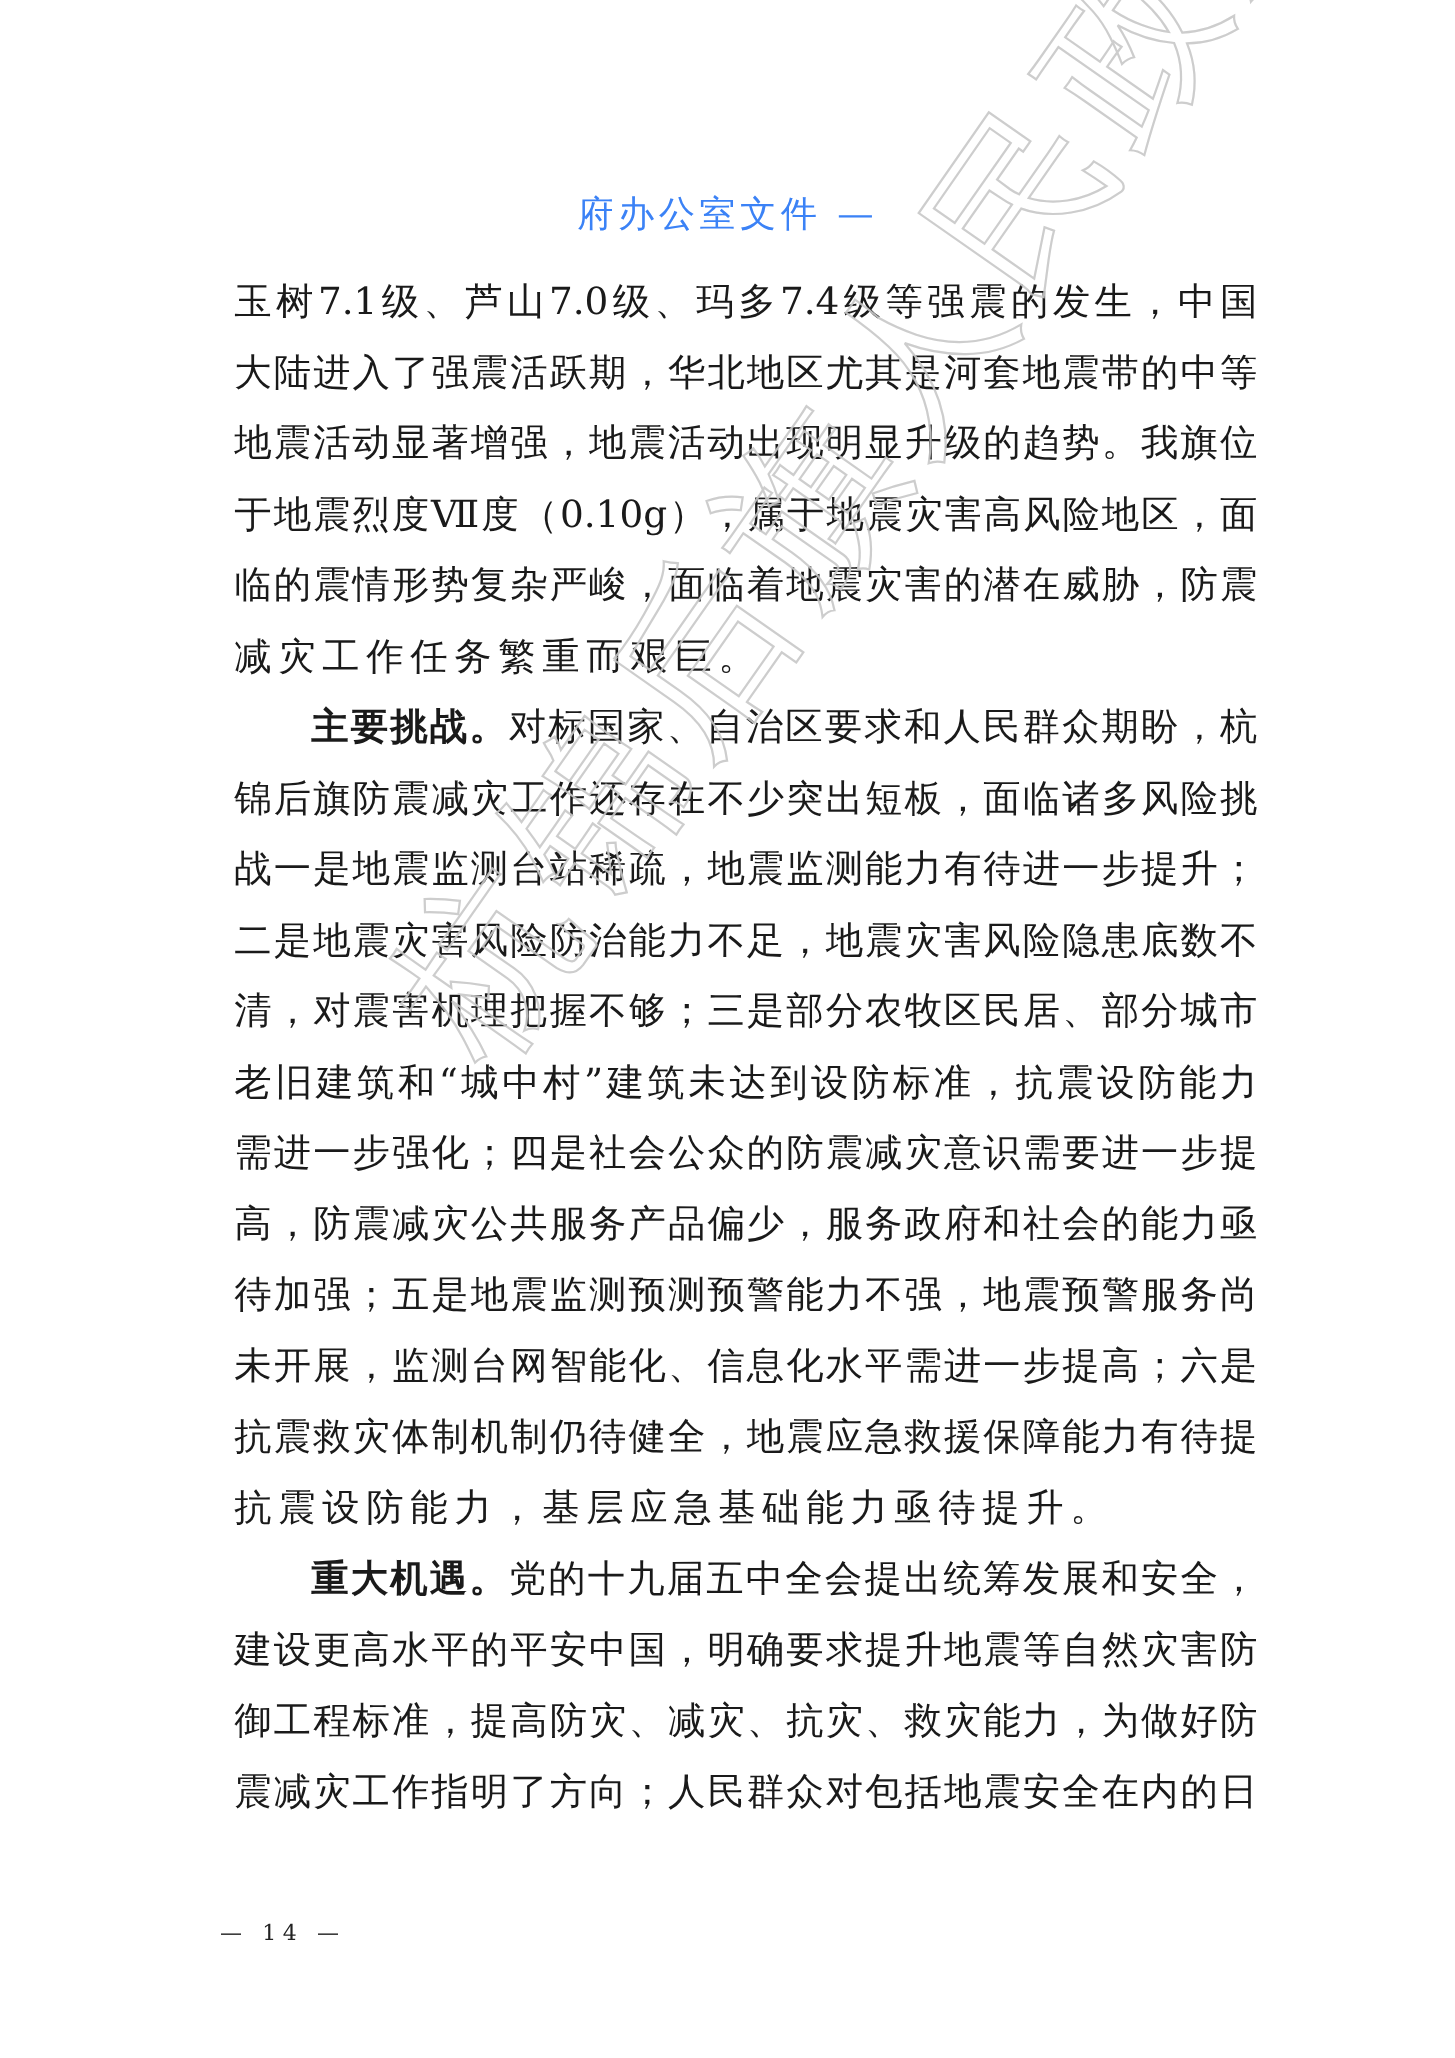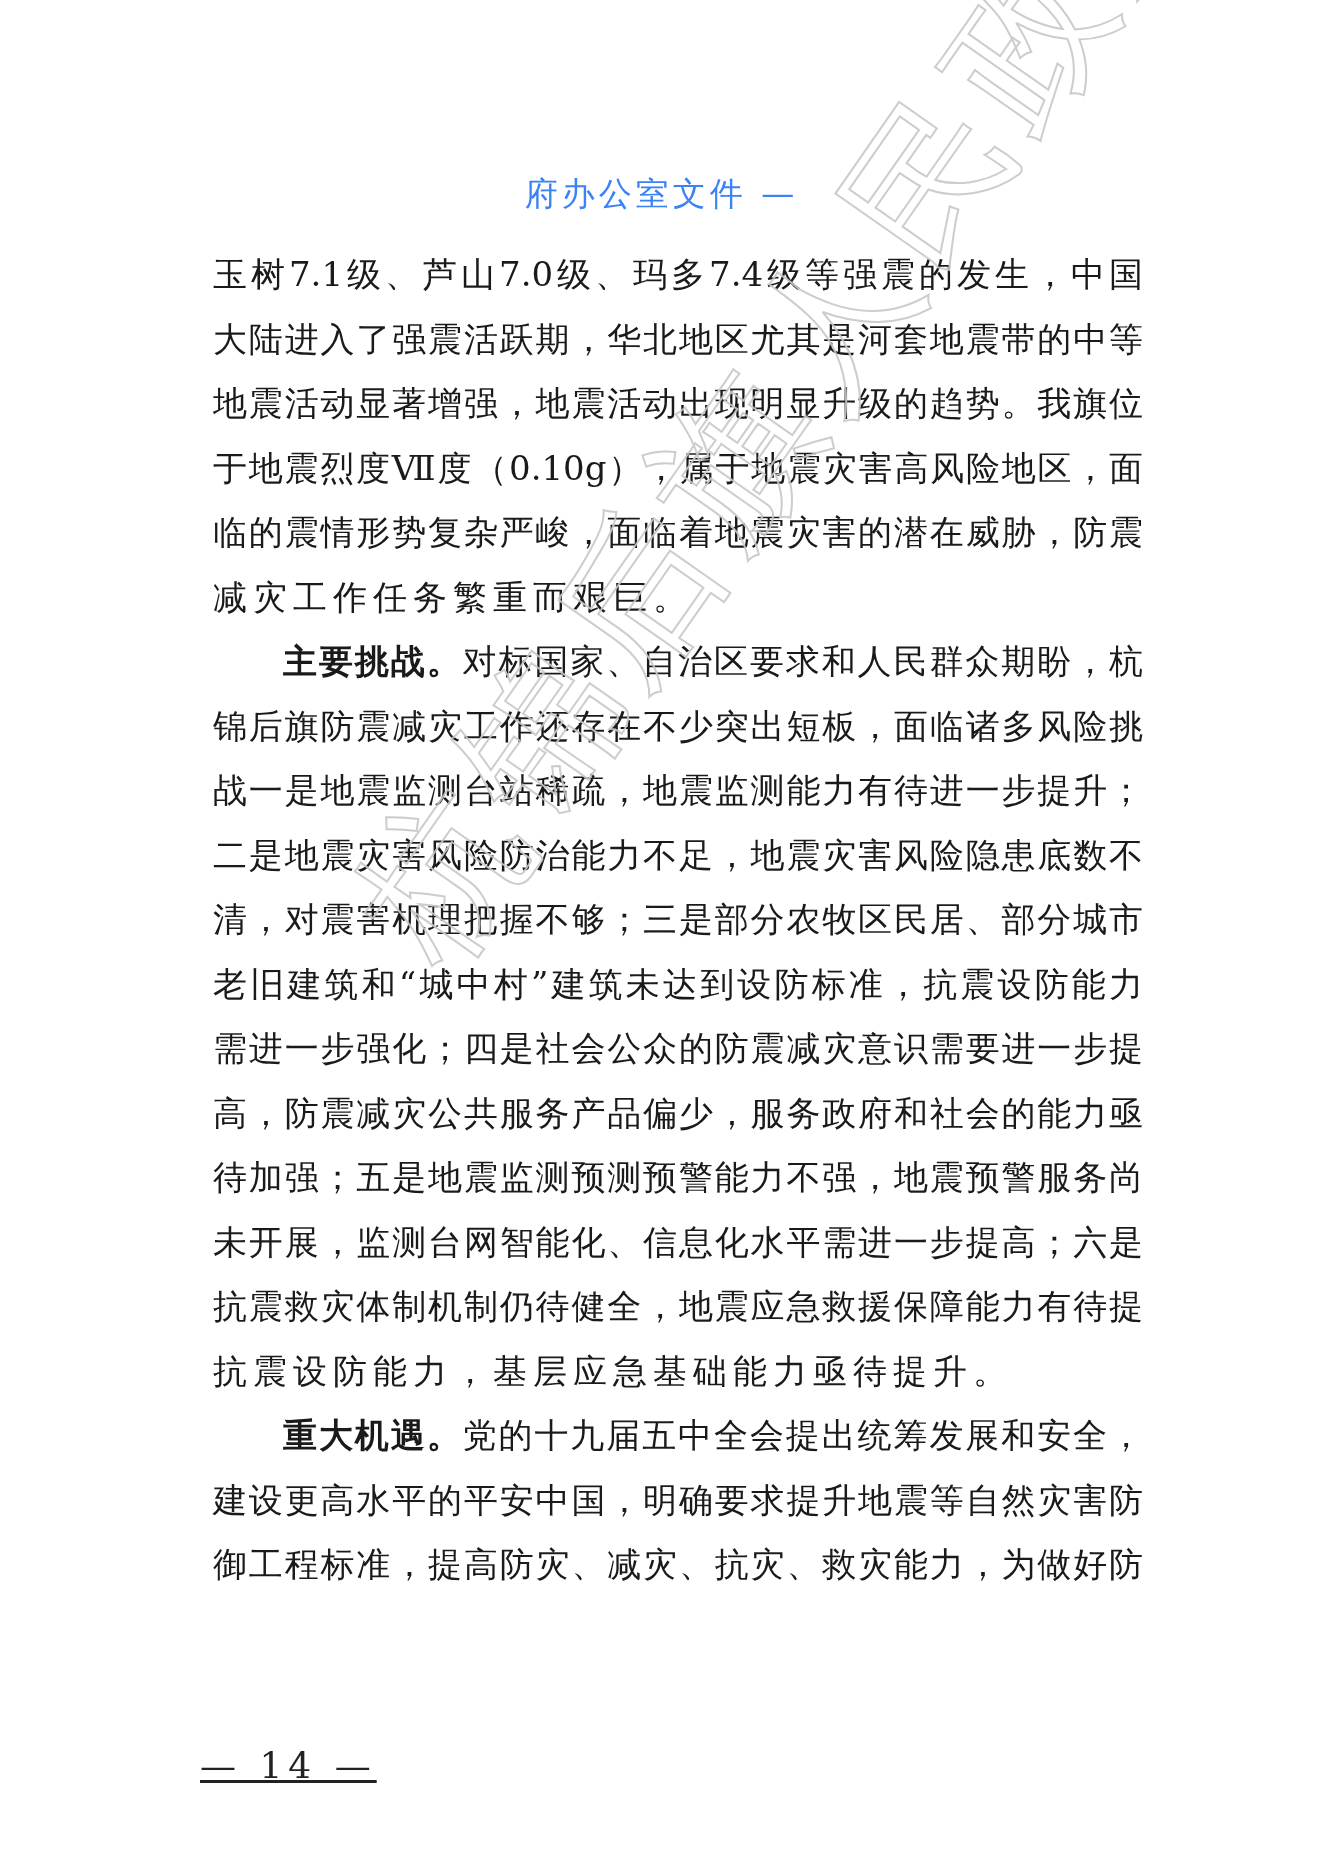--- a/index.html
+++ b/index.html
@@ -7,22 +7,22 @@
          font-family: "DejaVu Serif", "Liberation Serif", serif; color: #1a1a1a; }
   .page { position: absolute; left: 0; top: 0; width: 1323px; height: 1871px; }
   .header { position: absolute; top: 172px; left: 0; width: 1323px; text-align: center;
             font-size: 33px; letter-spacing: 4px; color: #3b82f6; }
   .body { position: absolute; left: 213px; top: 242px; width: 930px; }
   .line { height: 64.5px; line-height: 64.5px; font-size: 34px; white-space: nowrap;
           text-align: justify; text-align-last: justify; letter-spacing: 0; }
   .line.last { text-align-last: left; letter-spacing: 6px; }
   .line.indent { padding-left: 70px; }
   .bold { font-weight: bold; font-family: Liberation Sans, sans-serif; }
-  .footer { position: absolute; left: 200px; top: 1745px; font-size: 36px; color: #222;
-            letter-spacing: 6px; text-decoration: underline; }
+  .footer { position: absolute; left: 200px; top: 1745px; font-size: 20px; color: #222;
+            letter-spacing: 6px; }
   .watermark { position: absolute; left: 310px; top: 880px; font-size: 160px;
                font-family: "DejaVu Sans", sans-serif; color: transparent;
                -webkit-text-stroke: 2px #c8c8c8; transform: rotate(-55deg);
                transform-origin: left top; white-space: nowrap; letter-spacing: 10px;
                pointer-events: none; opacity: 0.9; }
 </style>
 </head>
 <body>
 
 <div class="page">
@@ -52,19 +52,20 @@
       <div class="line">待加强；五是地震监测预测预警能力不强，地震预警服务尚</div>
       <div class="line">未开展，监测台网智能化、信息化水平需进一步提高；六是</div>
       <div class="line">抗震救灾体制机制仍待健全，地震应急救援保障能力有待提</div>
       <div class="line last">抗震设防能力，基层应急基础能力亟待提升。</div>
     </div>
 
     <div>
       <div class="line indent"><span class="bold">重大机遇。</span><span>党的十九届五中全会提出统筹发展和安全，</span></div>
       <div class="line">建设更高水平的平安中国，明确要求提升地震等自然灾害防</div>
       <div class="line">御工程标准，提高防灾、减灾、抗灾、救灾能力，为做好防</div>
+      <div class="line">震减灾工作指明了方向；人民群众对包括地震安全在内的日</div>
     </div>
   </div>
 
   <div class="watermark">杭锦后旗人民政府</div>
 
   <div class="footer">— 14 —</div>
 </div>
 
 </body></html>

